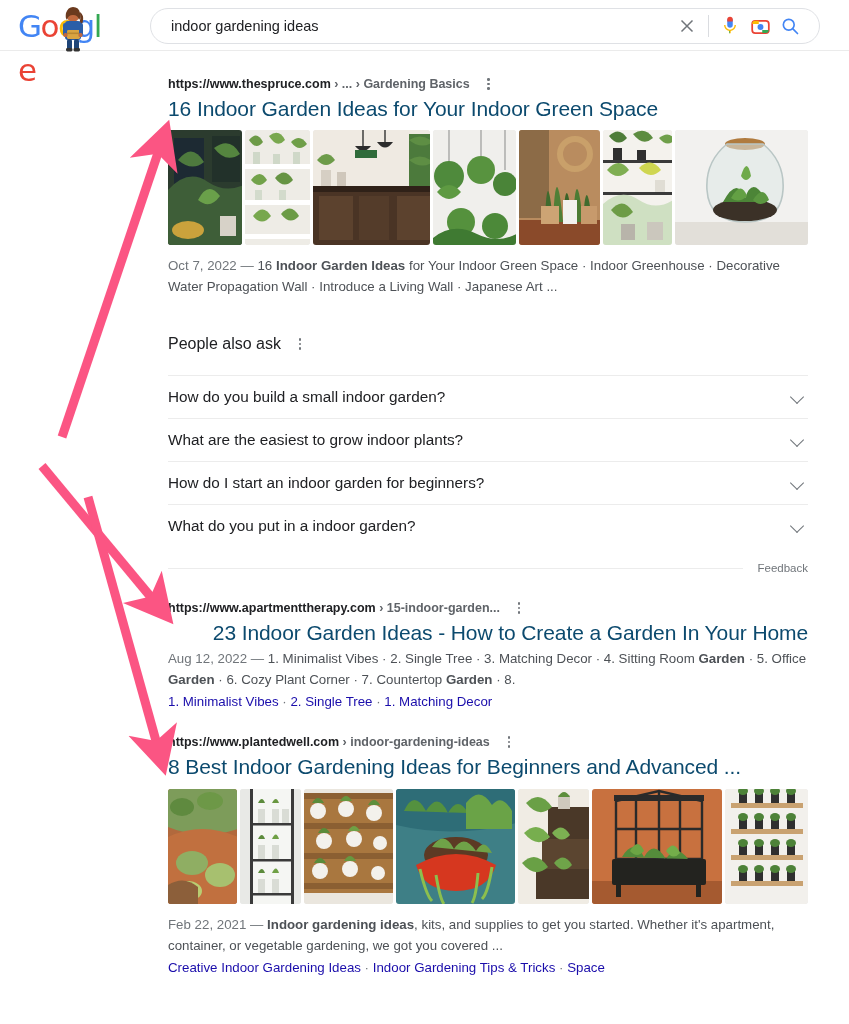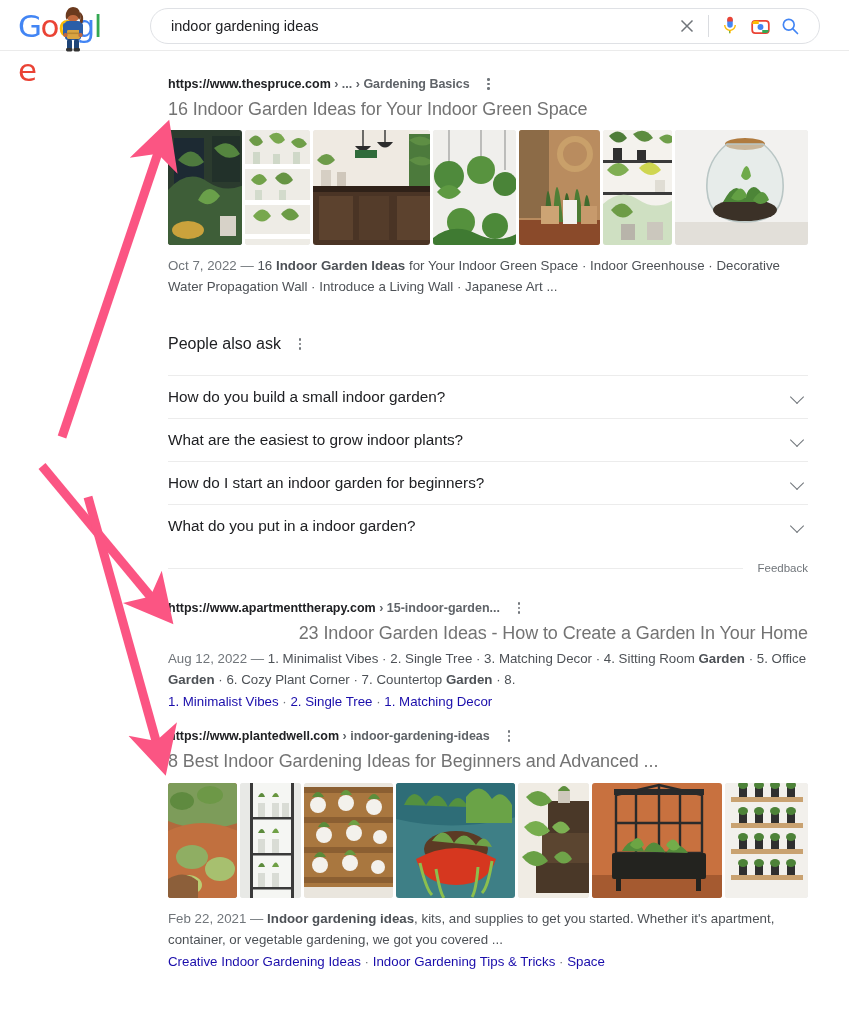--- a/index.html
+++ b/index.html
@@ -87,23 +87,23 @@
   .kebab {
     width: 18px; height: 18px;
     margin-left: 10px;
     display:flex; flex-direction:column;
     align-items:center; justify-content:center;
     gap:2px; cursor:pointer;
   }
   .kebab i { width:2.5px; height:2.5px; border-radius:50%; background:#70757a; display:block; }
   .res-title {
     font-family: "Liberation Sans", sans-serif;
-    font-size: 18px;
+    font-size: 21px;
     line-height: 26px;
-    color: #737373;
+    color: #0c4a6e;
     font-weight: 400;
     cursor: pointer;
     letter-spacing: -0.1px;
   }
   .res-snippet {
     font-size: 13.3px;
     line-height: 20.5px;
     color: #4d5156;
     max-width: 640px;
   }
@@ -398,21 +398,21 @@
       </div>
       <div class="res-title" style="margin-top:2px;text-align:right;">23 Indoor Garden Ideas - How to Create a Garden In Your Home</div>
       <div class="res-snippet" style="margin-top:3px;">
         <span class="date">Aug 12, 2022 — </span><span>1. Minimalist Vibes · 2. Single Tree · 3. Matching Decor · 4. Sitting Room </span><b>Garden</b><span> · 5. Office </span><b>Garden</b><span> · 6. Cozy Plant Corner · 7. Countertop </span><b>Garden</b><span> · 8.</span>
       </div>
       <div class="sitelinks" style="margin-top:2px;">
         <a>1. Minimalist Vibes</a><span class="sep"> · </span><a>2. Single Tree</a><span class="sep"> · </span><a>1. Matching Decor</a>
       </div>
     </div>
 
-    <div class="result" style="margin-top:14px;">
+    <div class="result" style="margin-top:20px;">
       <div class="res-url-row">
         <div class="res-url">
           <span>https://www.plantedwell.com</span><span class="crumb"> › indoor-gardening-ideas</span>
         </div>
         <div class="kebab">
             <i></i>
             <i></i>
             <i></i>
           </div>
       </div>

